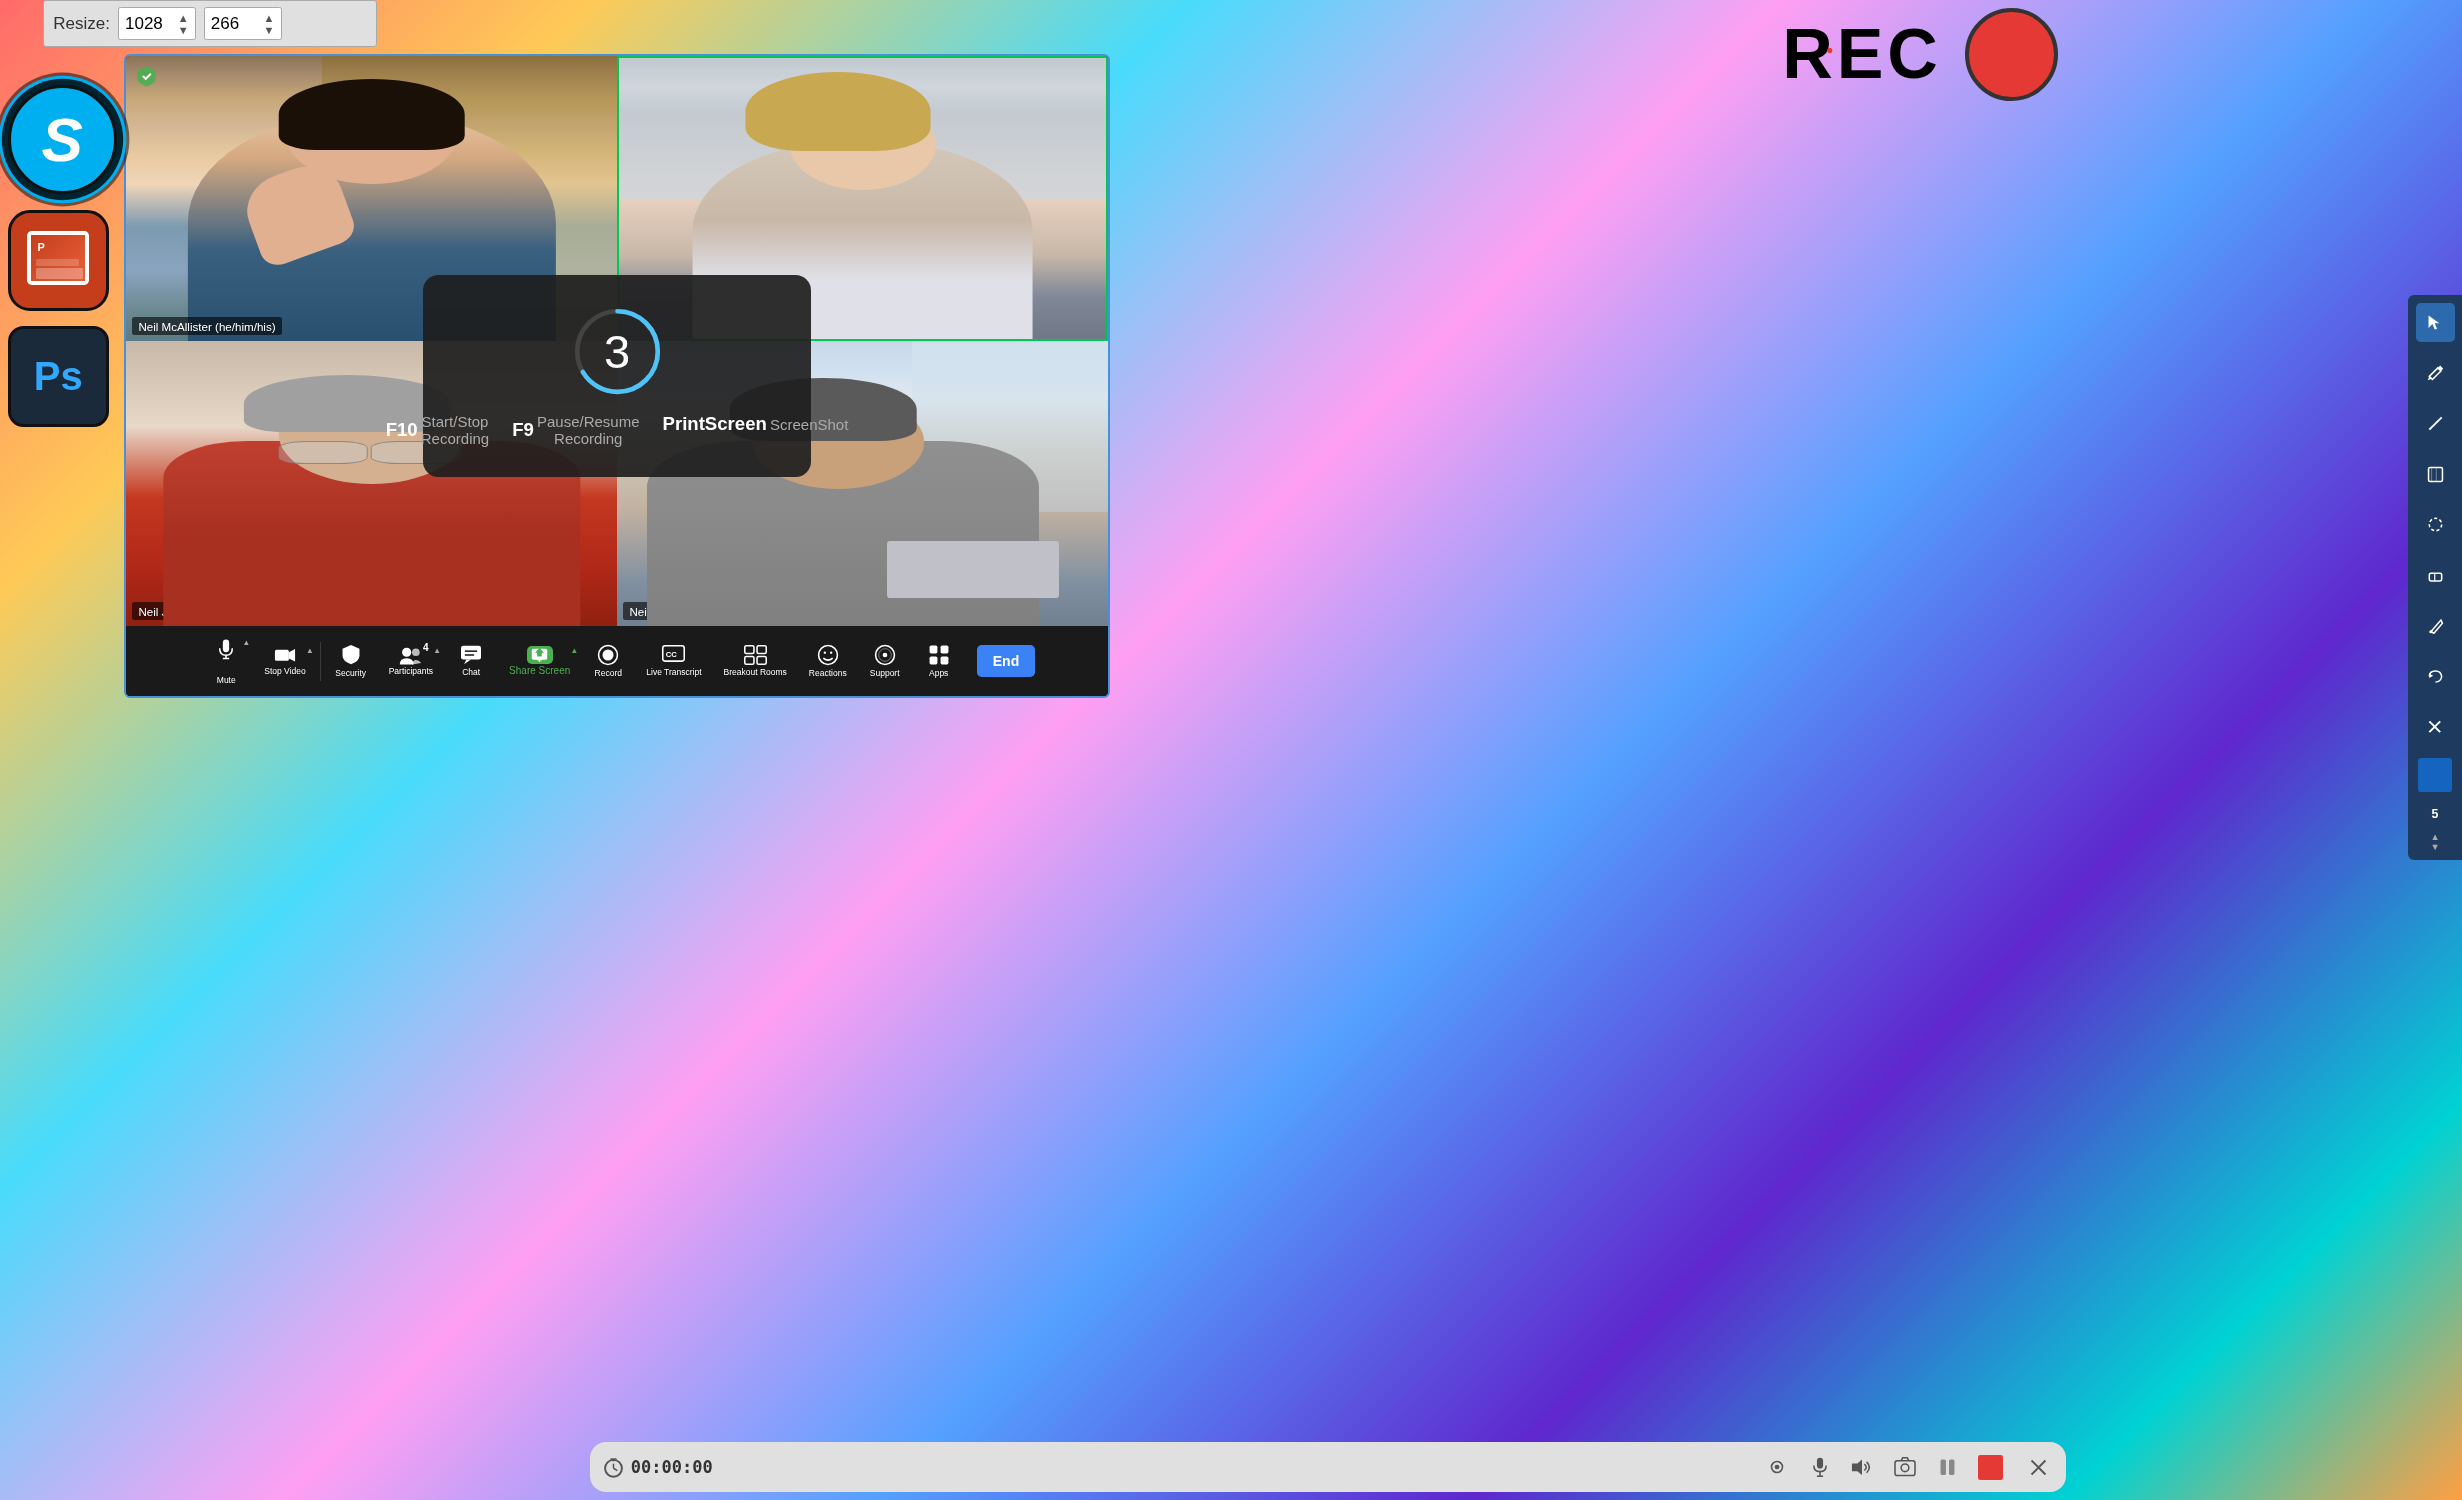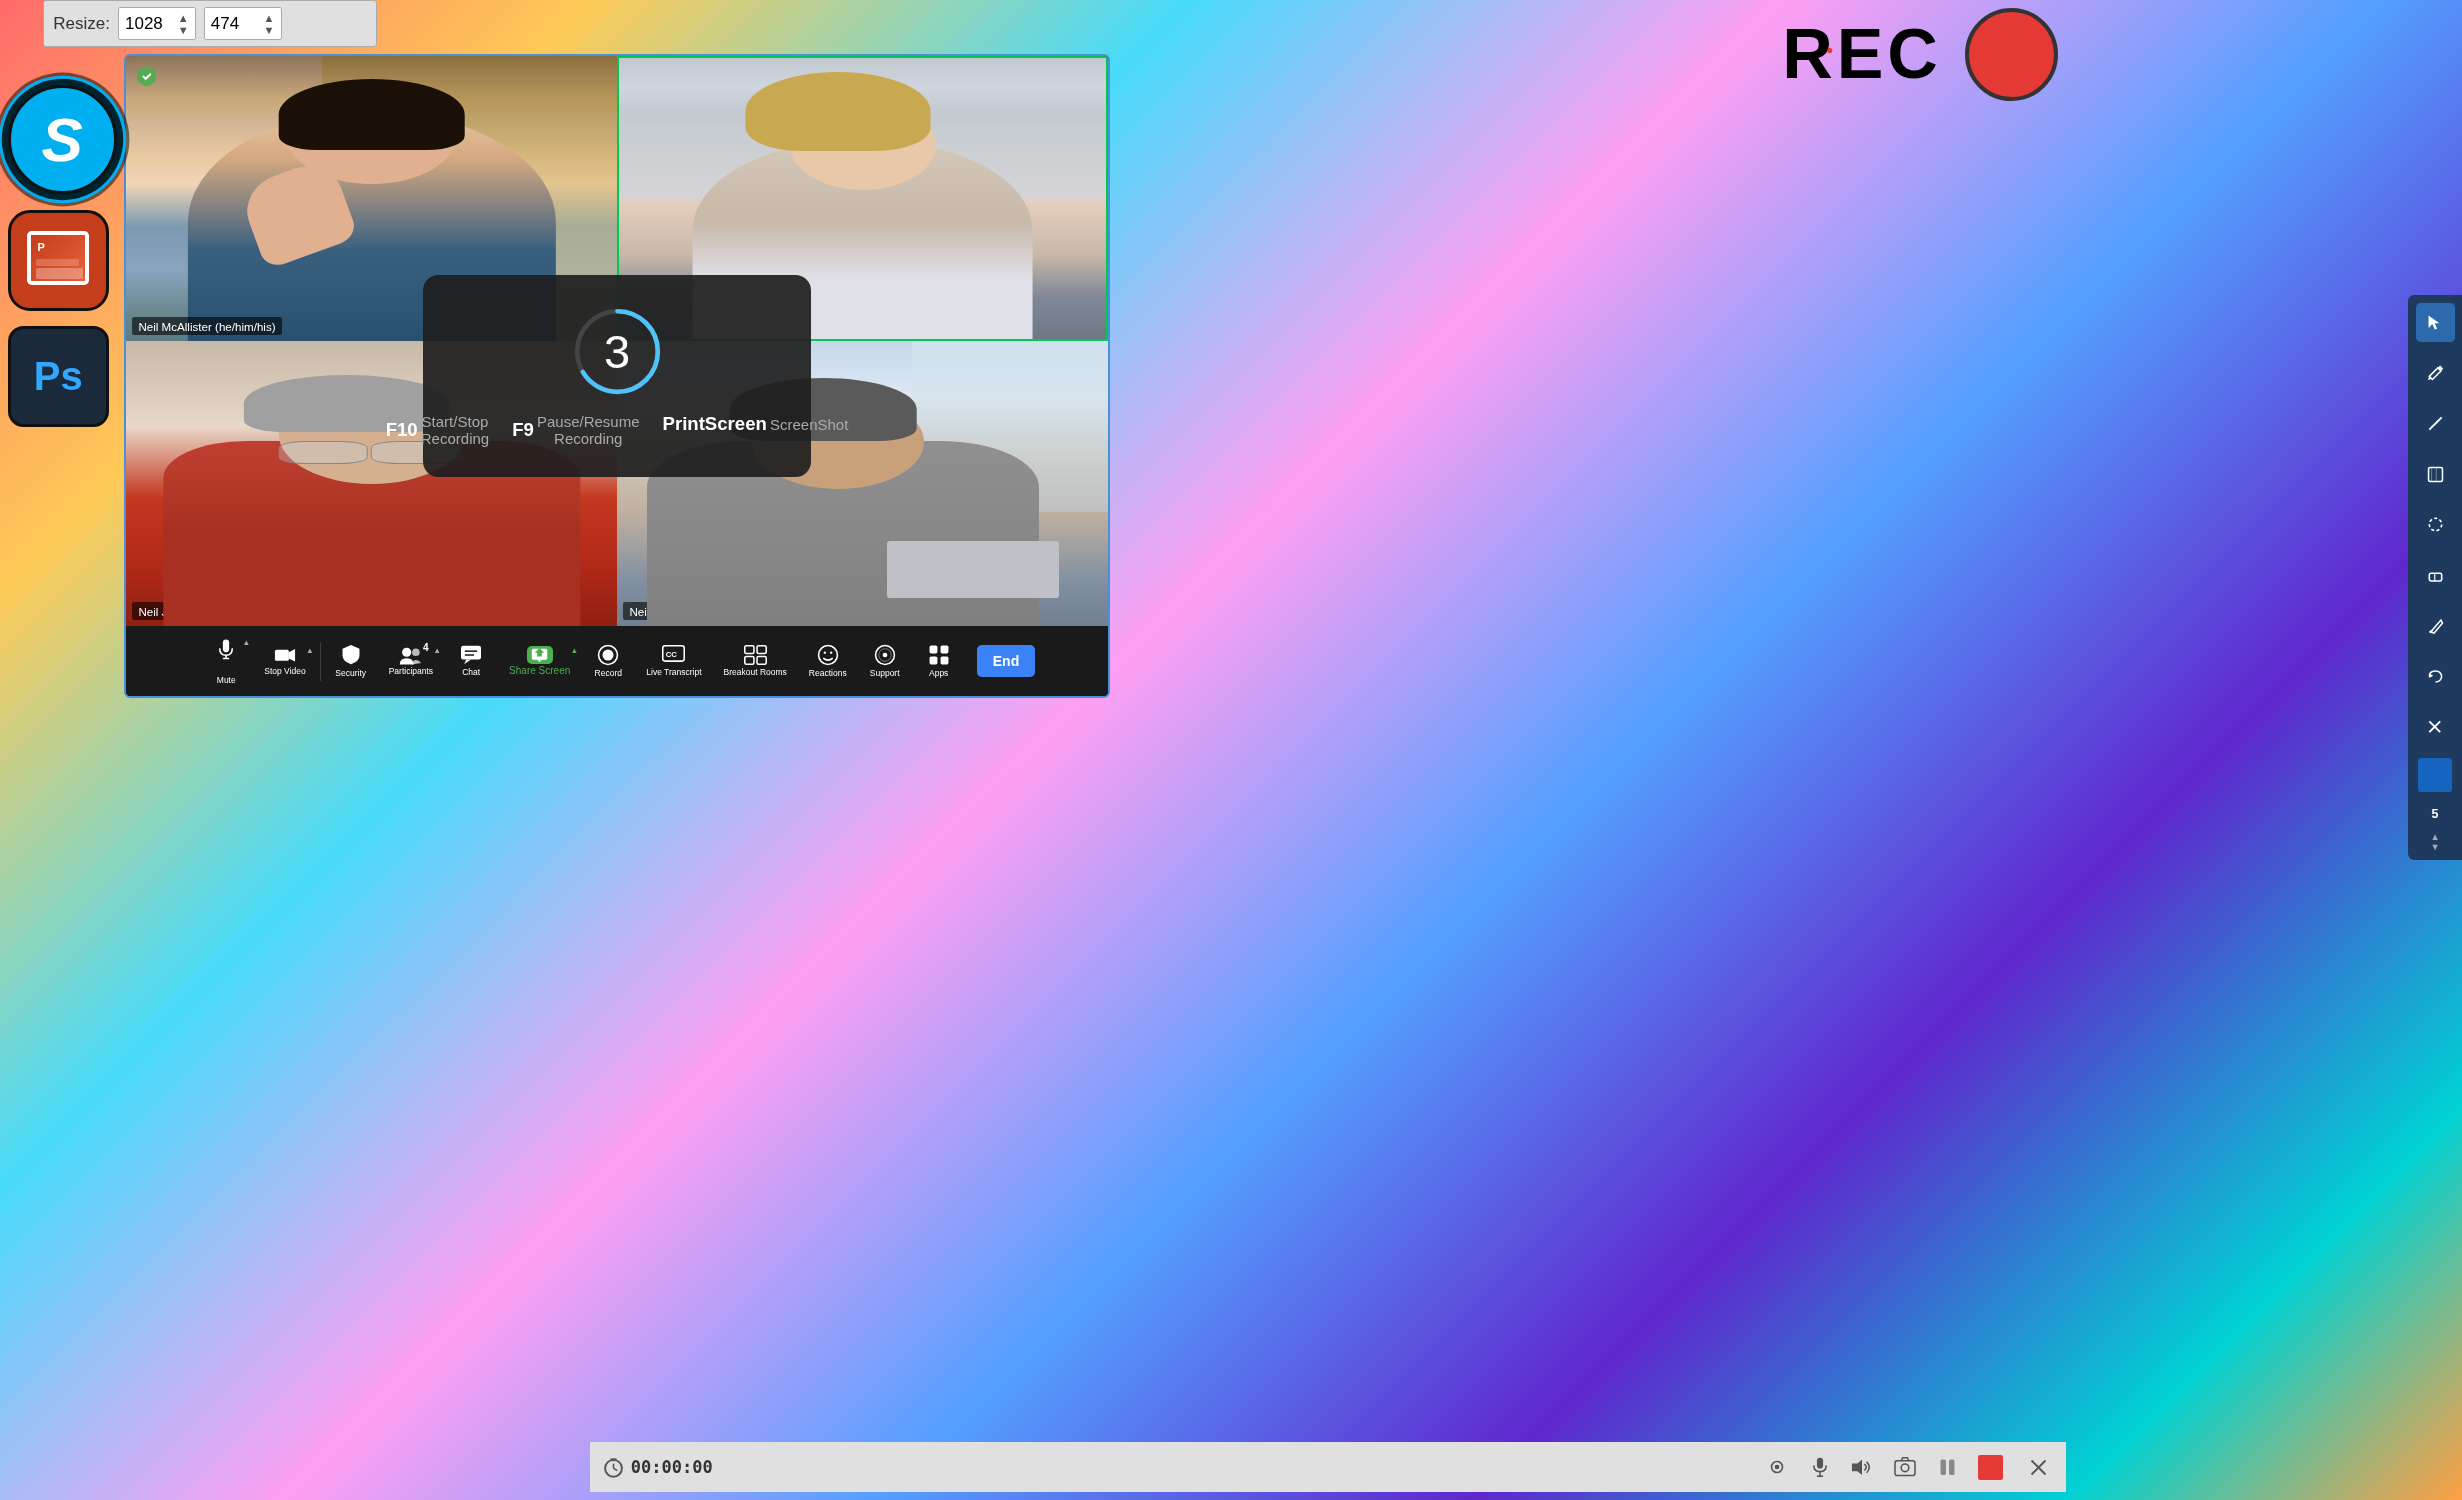--- a/index.html
+++ b/index.html
@@ -364,21 +364,21 @@
     }
 
     
     .recording-bar {
       position: absolute;
       bottom: 7.8px;
       left: 590px;
       right: 396px;
       height: 50px;
       background: #e0e0e0;
-      border-radius: 0;
+      border-radius: 16px;
       display: flex;
       align-items: center;
       padding: 0 11.6px;
       gap: 15.5px;
       z-index: 200;
     }
 
     .rec-timer {
       display: flex;
       align-items: center;
@@ -444,21 +444,21 @@
 <div class="resize-bar">
   <span class="resize-label">Resize:</span>
   <div class="resize-input">
     <span>1028</span>
     <div class="resize-arrows">
       <span>▲</span>
         <span>▼</span>
     </div>
   </div>
   <div class="resize-input">
-    <span>474</span>
+    <span>266</span>
     <div class="resize-arrows">
       <span>▲</span>
         <span>▼</span>
     </div>
   </div>
 </div>
 
 <div class="rec-indicator">
   <span class="rec-text">REC</span>
   <div style="position:relative; display:inline-block;">

